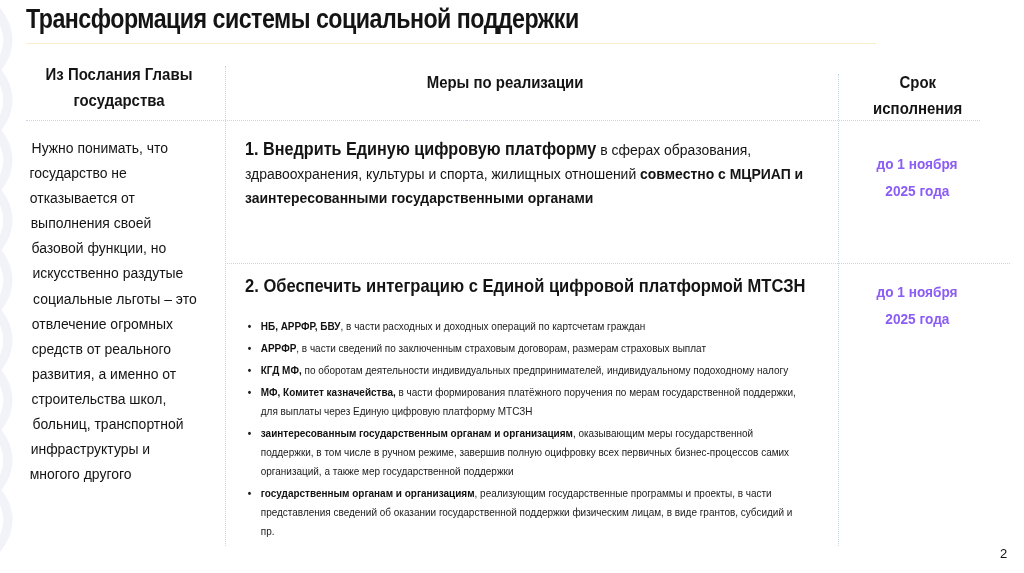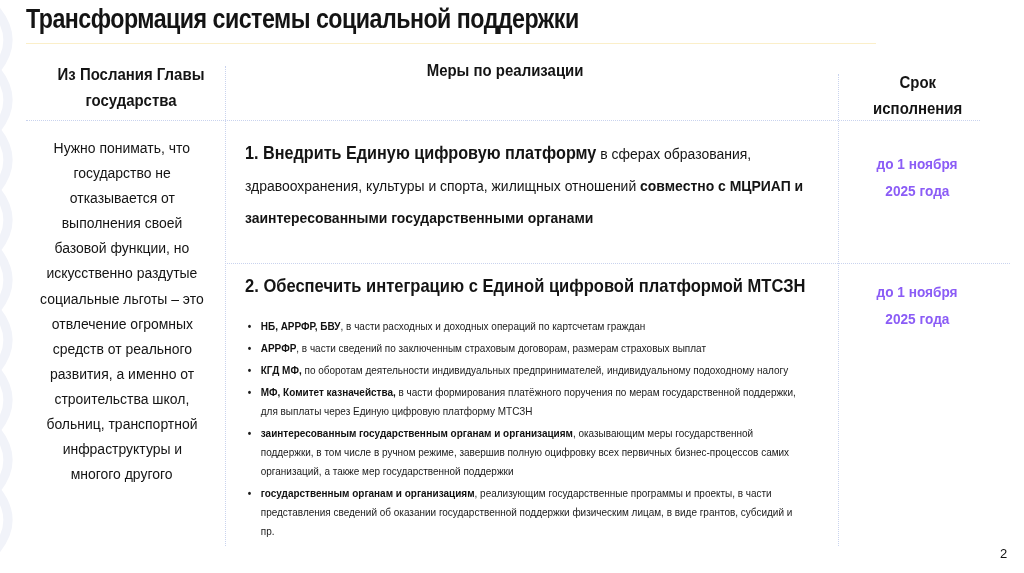--- a/index.html
+++ b/index.html
@@ -19,28 +19,28 @@
     .hline { position: absolute; height: 0; border-top: 1px dotted #c9d3ee; }
     .vline { position: absolute; width: 0; border-left: 1px dotted #c9d3ee; }
 
     .hdr {
       position: absolute; text-align: center; font-weight: bold; font-size: 17px; line-height: 26px;
       color: #141414;
     }
     .hdr span { display: inline-block; transform: scaleX(0.88); }
 
     .quote {
-      position: absolute; left: 24px; top: 135px; width: 196px; text-align: center;
+      position: absolute; left: 24px; top: 135px; width: 196px; 
       font-size: 15.5px; line-height: 25.1px; color: #141414;
     }
     .quote span { display: inline-block; transform: scaleX(0.9); }
 
     .m1 {
       position: absolute; left: 245px; top: 137px; width: 590px;
-      font-size: 15.5px; line-height: 32px; color: #141414;
+      font-size: 15.5px; line-height: 24px; color: #141414;
     }
     .m1-inner { transform: scaleX(0.9); transform-origin: left top; width: 640px; }
     .m1 b.lead { font-size: 18px; }
     .m1 b { font-weight: bold; }
 
     .m2-title {
       position: absolute; left: 245px; top: 275px; white-space: nowrap;
       font-size: 19px; font-weight: bold; color: #141414;
       transform: scaleX(0.87); transform-origin: left top;
     }
@@ -74,24 +74,24 @@
 
 <div class="title">Трансформация системы социальной поддержки</div>
 <div class="title-rule"></div>
 
 <div class="hline" style="left:26px; top:120px; width:440px;"></div>
 <div class="hline" style="left:466px; top:120px; width:514px;"></div>
 <div class="hline" style="left:225px; top:263px; width:785px;"></div>
 <div class="vline" style="left:225px; top:66px; height:480px;"></div>
 <div class="vline" style="left:838px; top:74px; height:472px;"></div>
 
-<div class="hdr" style="left:36px; top:62px; width:190px;">
+<div class="hdr" style="left:24px; top:62px; width:190px;">
   <span>Из Послания Главы государства</span>
 </div>
-<div class="hdr" style="left:300px; top:58px; width:410px;">
+<div class="hdr" style="left:300px; top:70px; width:410px;">
   <span>Меры по реализации</span>
 </div>
 <div class="hdr" style="left:858px; top:70px; width:120px;">
   <span>Срок</span><br>
   <span>исполнения</span>
 </div>
 
 <div class="quote">
   <span>Нужно понимать, что</span><br>
   <span>государство не</span><br>

